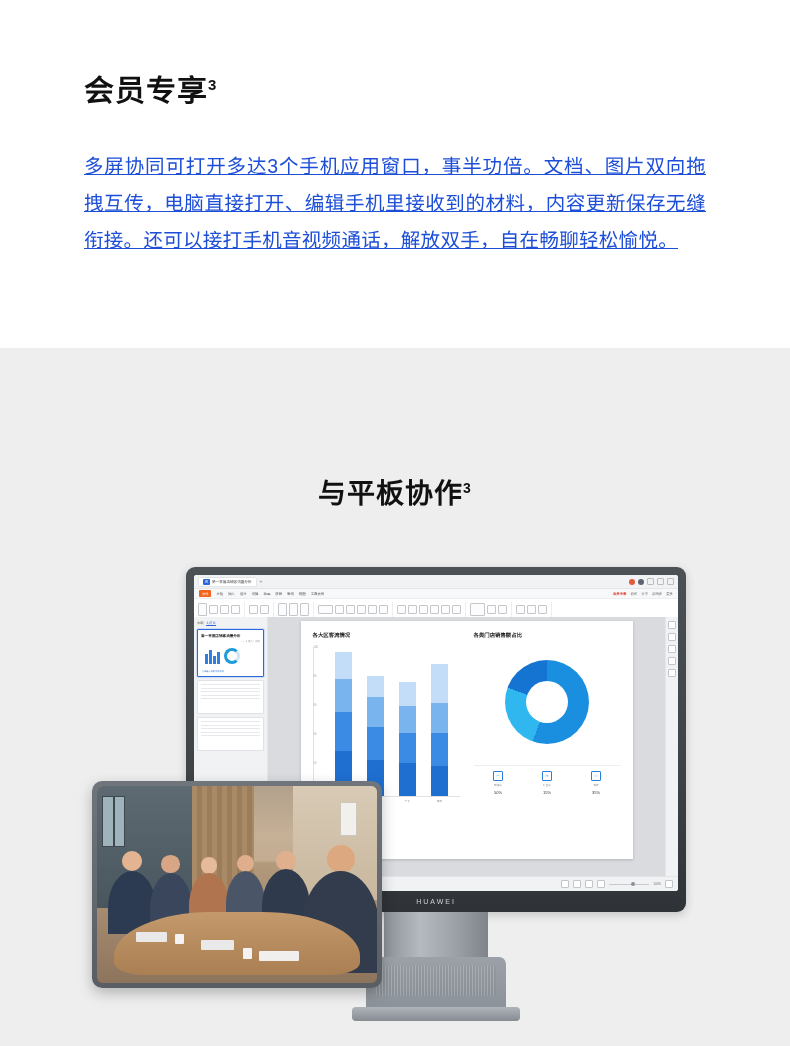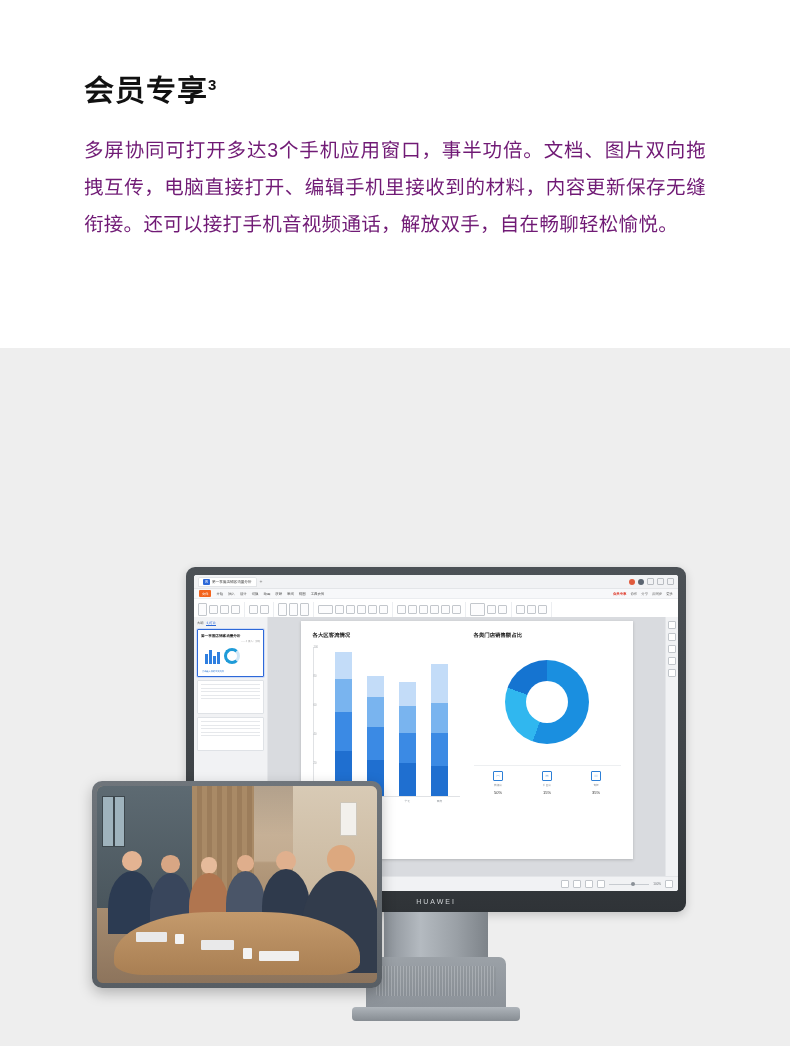--- a/index.html
+++ b/index.html
@@ -34,27 +34,28 @@
     color: #111;
   }
   .top-title .sup {
     font-size: 15px;
     vertical-align: super;
     font-weight: bold;
   }
   .top-body {
     position: absolute;
     left: 84px;
-    top: 112px;
+    top: 128px;
     width: 622px;
     font-size: 19.5px;
     line-height: 37px;
-    color: #701a75;
+    color: #1d4ed8;
     letter-spacing: 0.3px;
     text-align: justify;
+    text-decoration: underline;
   }
 
   
   .grey-section {
     position: absolute;
     left: 0; top: 348px;
     width: 790px;
     height: 698px;
     background: #eeeeee;
   }
@@ -450,20 +451,23 @@
 <body>
 
 <section class="top-section">
   <h1 class="top-title">
     <span>会员专享</span><span class="sup">3</span>
   </h1>
   <p class="top-body">多屏协同可打开多达3个手机应用窗口，事半功倍。文档、图片双向拖拽互传，电脑直接打开、编辑手机里接收到的材料，内容更新保存无缝衔接。还可以接打手机音视频通话，解放双手，自在畅聊轻松愉悦。</p>
 </section>
 
 <section class="grey-section">
+  <h2 class="grey-title">
+    <span>与平板协作</span><span class="sup">3</span>
+  </h2>
 
   <div class="monitor">
     <div class="monitor-bezel"></div>
 
     <div class="monitor-screen">
       <div class="app">
 
         <div class="app-titlebar">
           <div class="app-tab">
             <span class="tab-logo">W</span>

